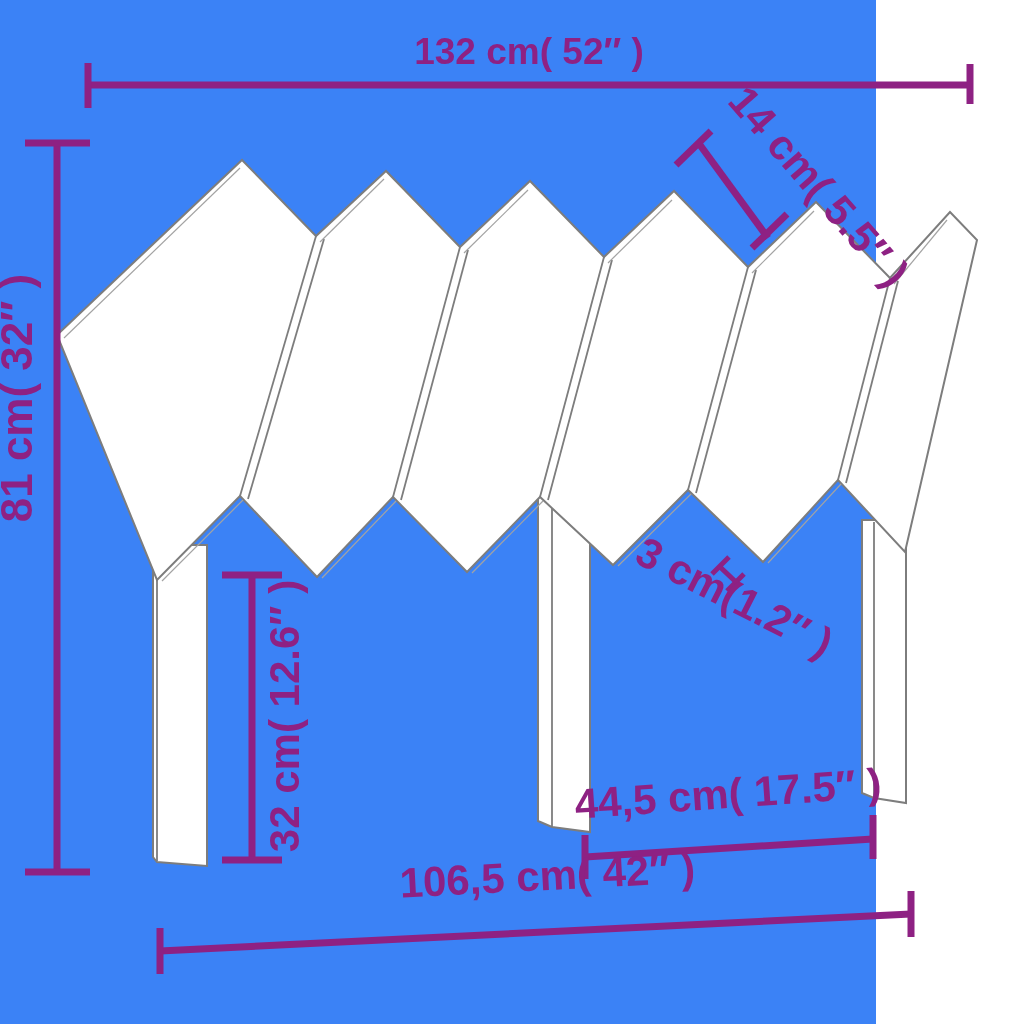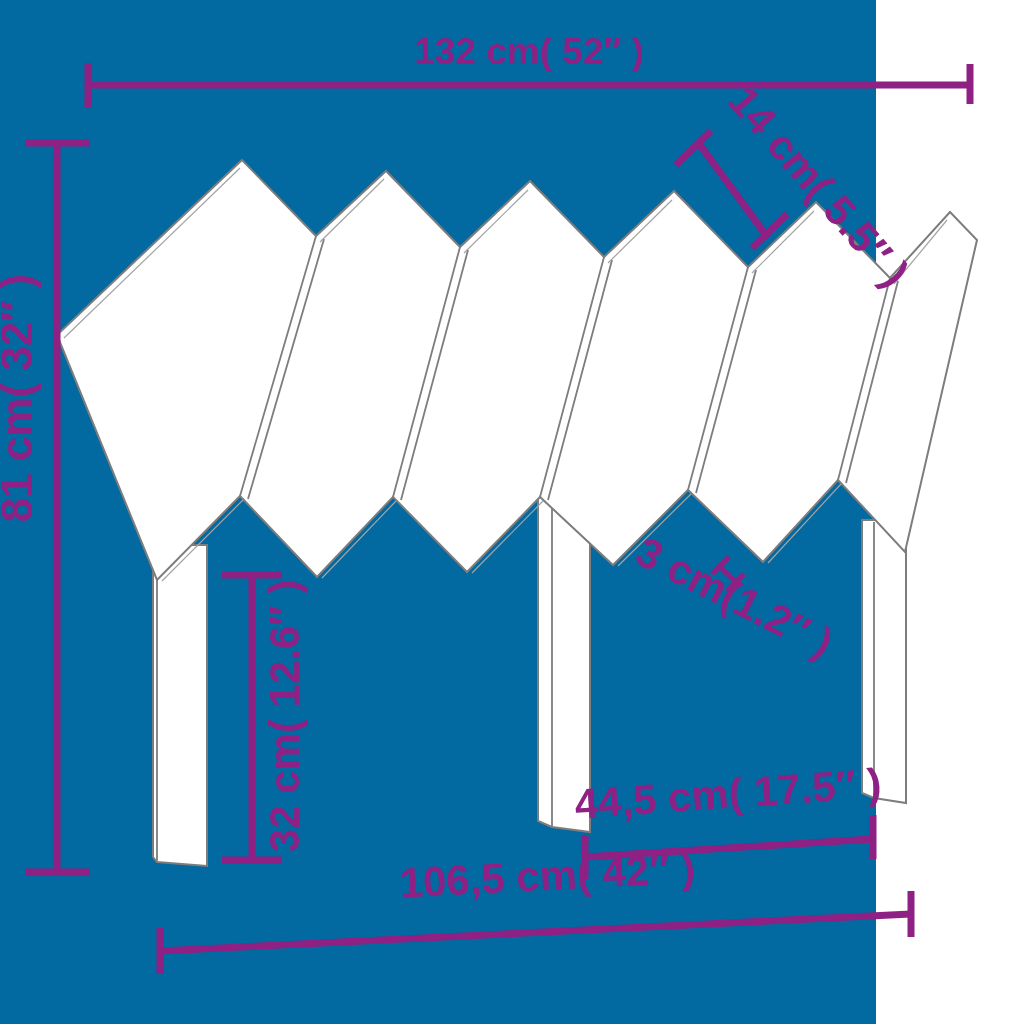--- a/index.html
+++ b/index.html
@@ -8,21 +8,21 @@
     background: #ffffff;
     width: 1024px;
     height: 1024px;
     overflow: hidden;
     font-family: "Liberation Sans", sans-serif;
   }
   .stage {
     position: relative;
     width: 876px;
     height: 1024px;
-    background: #0369a1;
+    background: #3b82f6;
   }
   svg { display: block; }
   .slat-face {
     fill: #ffffff;
     stroke: #7d7d7d;
     stroke-width: 2;
     stroke-linejoin: miter;
   }
   .leg-face {
     fill: #ffffff;

